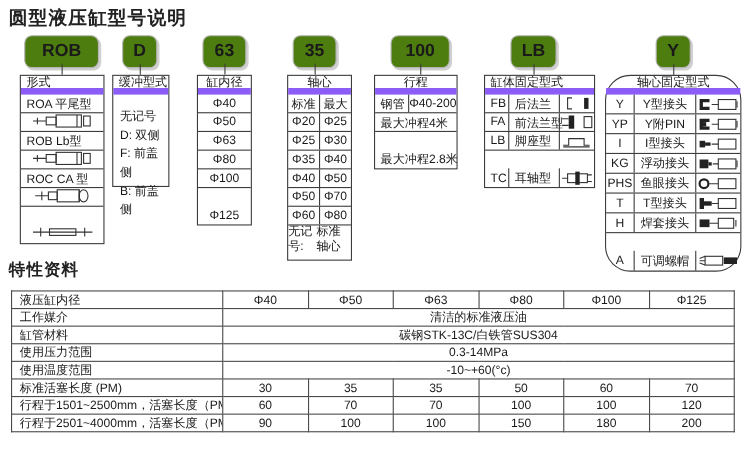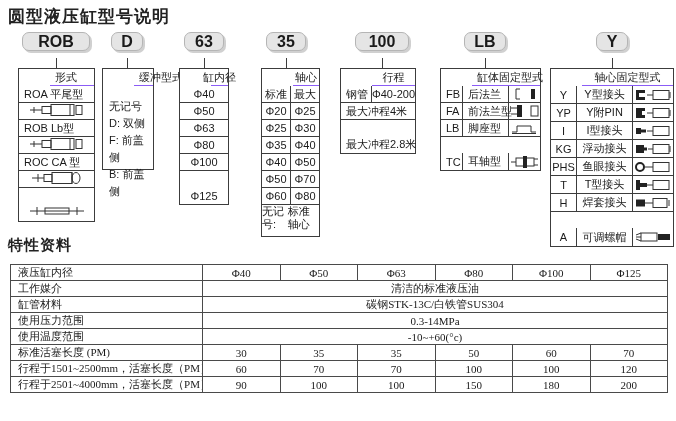--- a/index.html
+++ b/index.html
@@ -5,54 +5,54 @@
   html,body{margin:0;padding:0;}
   body{
     width:676px;height:421px;background:#ffffff;position:relative;
     font-family:"Liberation Sans","DejaVu Sans",sans-serif;color:#1a1a1a;
     overflow:hidden;
   }
   .title{position:absolute;left:8px;top:5px;font-size:17px;font-weight:bold;letter-spacing:1px;color:#222;}
   .spec-title{position:absolute;left:8px;top:236px;font-size:15px;font-weight:bold;letter-spacing:1px;color:#222;}
 
   .badge{
-    position:absolute;top:32px;height:19px;box-sizing:border-box;
-    background:#e5e5e5;border:1px solid #b5b5b5;border-radius:7px;
+    position:absolute;top:32px;height:30px;box-sizing:border-box;
+    background:#4d7c0f;border:1px solid #b5b5b5;border-radius:7px;
     box-shadow:2px 2px 0 #d0d0d0;
     display:flex;align-items:center;justify-content:center;
     font-weight:bold;font-size:16px;color:#1a1a1a;
   }
   .conn{position:absolute;top:58px;height:10px;width:1px;background:#3c3c3c;}
 
   .col{
     position:absolute;top:68px;box-sizing:border-box;background:#fff;
     border:1px solid #3c3c3c;font-size:11px;
   }
-  .hdr{height:17px;box-sizing:border-box;border-bottom:1px solid #8b5cf6;
-    display:flex;align-items:center;white-space:nowrap;margin-left:31px;}
+  .hdr{height:17px;box-sizing:border-box;border-bottom:6px solid #8b5cf6;
+    display:flex;align-items:center;white-space:nowrap;}
   .row{height:17px;box-sizing:border-box;border-bottom:1px solid #3c3c3c;
     display:flex;align-items:stretch;white-space:nowrap;}
   .row:last-child{border-bottom:none;margin-top:16px;}
   .row18{height:18px;}
   .cell{display:flex;align-items:center;box-sizing:border-box;height:100%;}
   .cell.bdr{border-right:1px solid #3c3c3c;}
   .ctr{justify-content:center;}
   .padl{padding-left:5px;}
   .free{border-bottom:none;display:block;padding:12px 0 0 6px;line-height:17px;}
   .ftr{height:31px;box-sizing:border-box;display:flex;flex-direction:row;
     justify-content:center;line-height:13px;}
   svg{display:block;}
 
   table.spec{
     position:absolute;left:10px;top:264px;width:658px;
     border-collapse:collapse;table-layout:fixed;font-size:11px;
   }
   table.spec td{
     border:1px solid #4a4a4a;height:15px;padding:0 4px;
-    text-align:center;white-space:nowrap;overflow:hidden;font-family:Liberation Serif, serif;
+    text-align:center;white-space:nowrap;overflow:hidden;
   }
   table.spec td.lbl{text-align:left;padding-left:7px;}
 </style>
 </head>
 <body>
 
 <div class="title">圆型液压缸型号说明</div>
 
 <div class="badge" style="left:22px;width:68px;">ROB</div>
 <div class="badge" style="left:111px;width:32px;">D</div>
@@ -261,21 +261,21 @@
           <line x1="1" y1="7" x2="6" y2="7" stroke="#333"></line>
           <rect x="6" y="3" width="18" height="8" fill="none" stroke="#333"></rect>
           <rect x="13" y="1" width="4" height="12" fill="#222"></rect>
           <line x1="24" y1="4" x2="28" y2="4" stroke="#333"></line>
           <line x1="24" y1="10" x2="28" y2="10" stroke="#333"></line>
         </svg>
     </div>
   </div>
 </div>
 
-<div class="col" style="left:550px;width:124px;">
+<div class="col" style="left:550px;width:124px;border-radius:23px;">
   <div class="hdr ctr">轴心固定型式</div>
   <div class="row row18">
     <div class="cell ctr bdr" style="width:26px">Y</div>
     <div class="cell ctr bdr" style="width:56px">Y型接头</div>
     <div class="cell ctr" style="flex:1">
       <svg width="38" height="12" viewBox="0 0 38 12">
           <path d="M2 1 h9 v3 h-6 v4 h6 v3 h-9 z" fill="#222"></path>
           <line x1="13" y1="6" x2="19" y2="6" stroke="#333"></line>
           <rect x="19" y="1.5" width="16" height="9" fill="none" stroke="#333"></rect>
           <line x1="36" y1="3" x2="36" y2="9" stroke="#333"></line>

